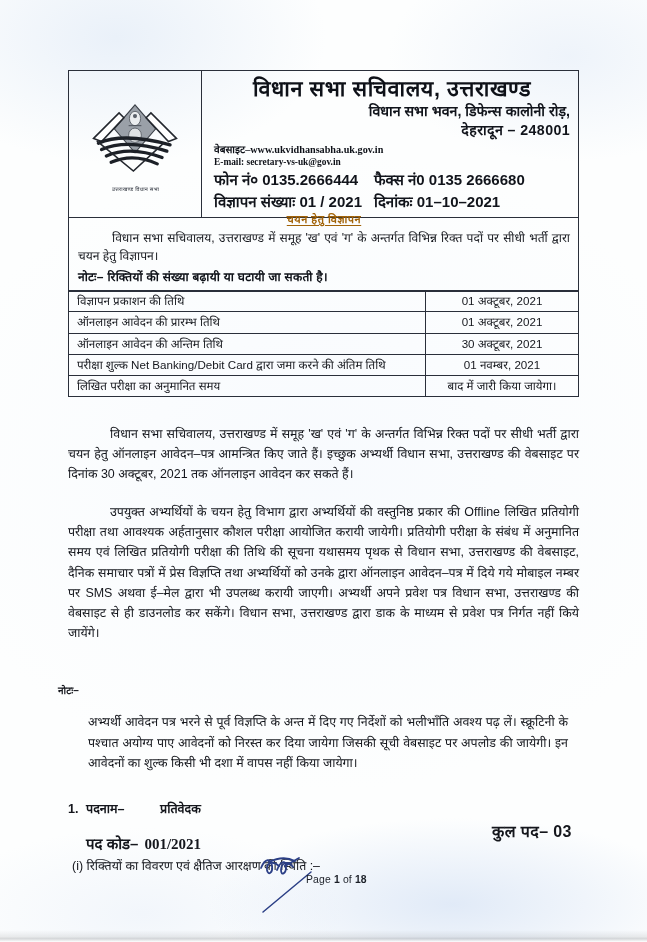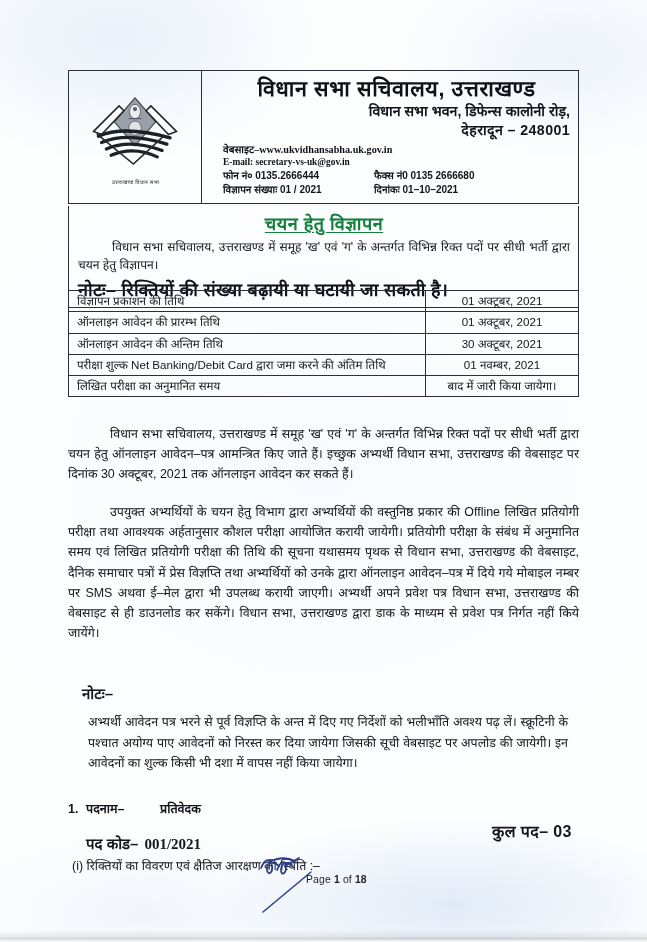--- a/index.html
+++ b/index.html
@@ -53,21 +53,20 @@
   #letterhead {
     position: absolute;
     left: 68px;
     top: 70px;
     width: 511px;
     border: 1.4px solid #2a2f3a;
     box-sizing: border-box;
     display: flex;
     align-items: stretch;
     background: transparent;
-    gap: 9px;
   }
   #emblem-cell {
     width: 133px;
     flex: 0 0 133px;
     border-right: 1.4px solid #2a2f3a;
     box-sizing: border-box;
     display: flex;
     flex-direction: column;
     align-items: center;
     justify-content: center;
@@ -113,58 +112,58 @@
   #org-email {
     font-size: 9.4px;
     font-weight: 700;
     font-family: "Liberation Serif", serif;
     color: #0e1118;
     line-height: 1.35;
   }
   .contact-row {
     display: flex;
     justify-content: space-between;
-    font-size: 10px;
+    font-size: 15px;
     font-weight: 600;
     line-height: 1.45;
     color: #11141b;
   }
   .contact-row .right { width: 196px; }
 
   
   #notice-box {
     position: absolute;
     left: 68px;
     top: 206px;
     width: 511px;
     border: 1.4px solid #2a2f3a;
     border-top: none;
     box-sizing: border-box;
     padding: 5px 8px 6px 9px;
   }
   #notice-heading {
     text-align: center;
-    font-size: 18px;
+    font-size: 11px;
     font-weight: 700;
     text-decoration: underline;
     text-underline-offset: 2px;
     letter-spacing: 0.5px;
-    color: #15803d;
+    color: #a16207;
   }
   #notice-body {
     margin-top: 3px;
     font-size: 12.1px;
     line-height: 1.52;
     text-align: justify;
     text-indent: 34px;
     color: #14161c;
   }
   #notice-note {
     margin-top: 2px;
-    font-size: 18px;
+    font-size: 12px;
     font-weight: 700;
     letter-spacing: 0.3px;
     color: #0e1118;
   }
 
   
   #dates-table {
     position: absolute;
     left: 68px;
     top: 290px;
@@ -193,23 +192,23 @@
     line-height: 1.62;
     text-align: justify;
     text-indent: 42px;
     color: #14161c;
   }
   #para-1 { top: 424px; }
   #para-2 { top: 502px; }
 
   #note-label {
     position: absolute;
-    left: 82px;
+    left: 58px;
     top: 683px;
-    font-size: 15px;
+    font-size: 10px;
     font-weight: 600;
     color: #14161c;
   }
   #note-para {
     position: absolute;
     left: 88px;
     top: 712px;
     width: 480px;
     font-size: 12.45px;
     line-height: 1.65;

